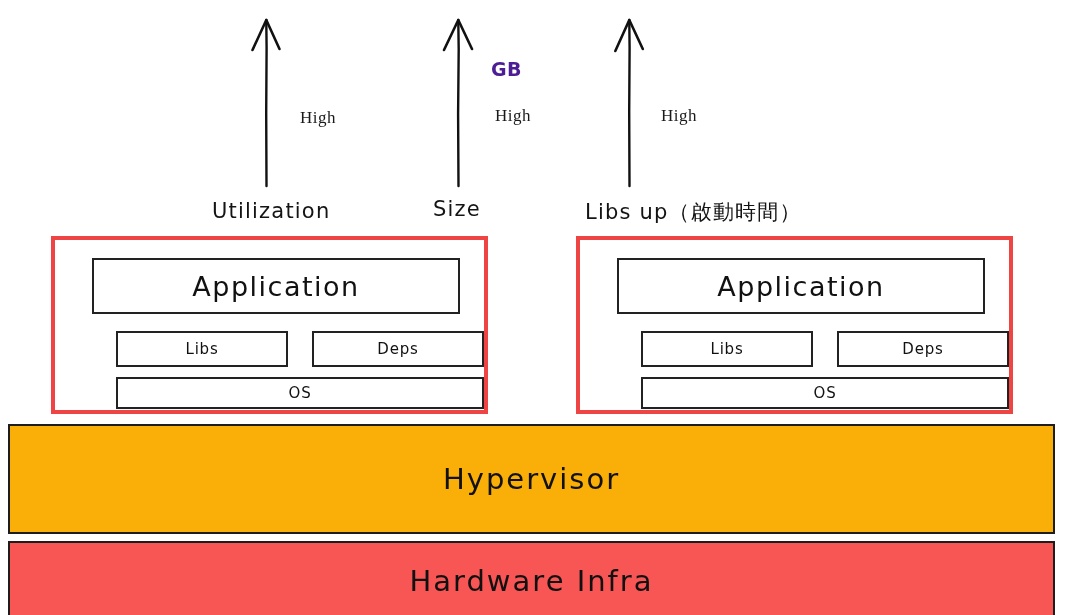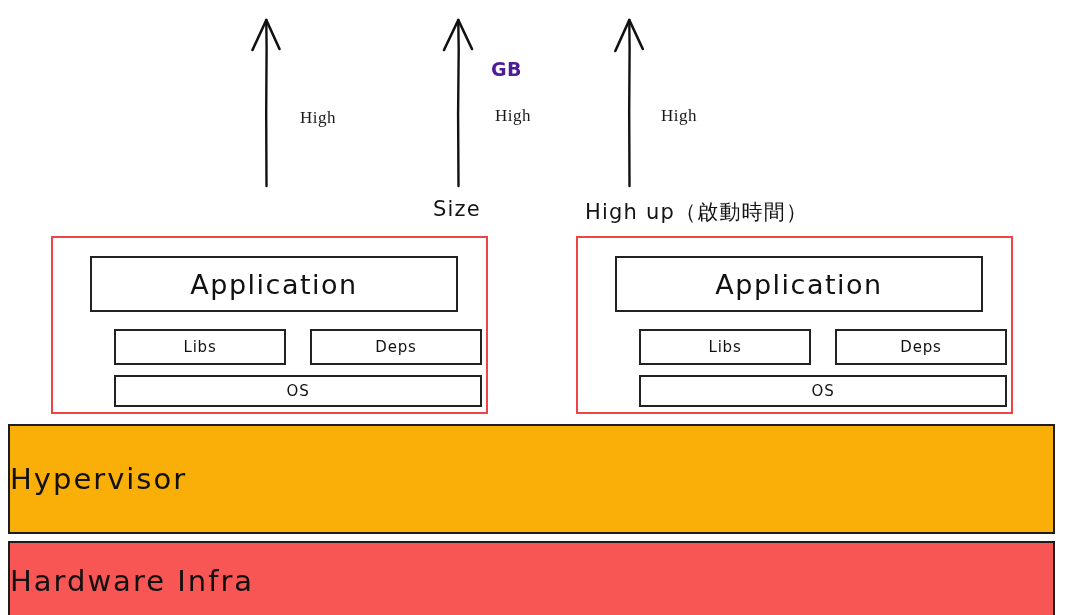--- a/index.html
+++ b/index.html
@@ -45,21 +45,21 @@
     font-size: 19px;
     font-weight: bold;
     color: #4c1d95;
     letter-spacing: 0.5px;
     white-space: nowrap;
   }
 
   
   .vm-box {
     position: absolute;
-    border: 2px solid #ef4444;
+    border: 4px solid #ef4444;
     background: #ffffff;
     box-sizing: border-box;
   }
   .inner-box {
     position: absolute;
     border: 2px solid #222222;
     background: #ffffff;
     box-sizing: border-box;
     display: flex;
     align-items: center;
@@ -78,21 +78,21 @@
     margin-left: 24px;
   }
 
   
   .platform-bar {
     position: absolute;
     border: 2px solid #1d1d1d;
     box-sizing: border-box;
     display: flex;
     align-items: center;
-    justify-content: flex-start;
+    justify-content: center;
     font-family: "DejaVu Sans", sans-serif;
     white-space: nowrap;
   }
   .platform-bar .bar-label {
     font-size: 29px;
     letter-spacing: 2px;
     color: #111111;
   }
 </style>
 </head>
@@ -117,22 +117,23 @@
     <path d="M26.3 12 L12.3 43" stroke="#111111" stroke-width="2.6" fill="none" stroke-linecap="round"></path>
     <path d="M26.3 12 L39.8 41" stroke="#111111" stroke-width="2.6" fill="none" stroke-linecap="round"></path>
   </svg>
 
   <div class="metric-high" style="left:300px; top:108px;">High</div>
   <div class="metric-high" style="left:495px; top:106px;">High</div>
   <div class="metric-high" style="left:661px; top:106px;">High</div>
 
   <div class="metric-unit" style="left:491px; top:58px;">GB</div>
 
+  <div class="metric-name" style="left:212px; top:199px;">Utilization</div>
   <div class="metric-name" style="left:433px; top:197px;">Size</div>
-  <div class="metric-name" style="left:585px; top:198px;">High up（啟動時間）</div>
+  <div class="metric-name" style="left:585px; top:198px;">Libs up（啟動時間）</div>
 
   <div class="vm-box" style="left:51px; top:236px; width:437px; height:178px;">
     <div class="inner-box app" style="left:37px; top:18px; width:368px; height:56px;">Application</div>
     <div class="inner-box small" style="left:37px; top:91px; width:172px; height:36px;">Libs</div>
     <div class="inner-box small" style="left:233px; top:91px; width:172px; height:36px;">Deps</div>
     <div class="inner-box small" style="left:37px; top:137px; width:368px; height:32px;">OS</div>
   </div>
 
   <div class="vm-box" style="left:576px; top:236px; width:437px; height:178px;">
     <div class="inner-box app" style="left:37px; top:18px; width:368px; height:56px;">Application</div>

